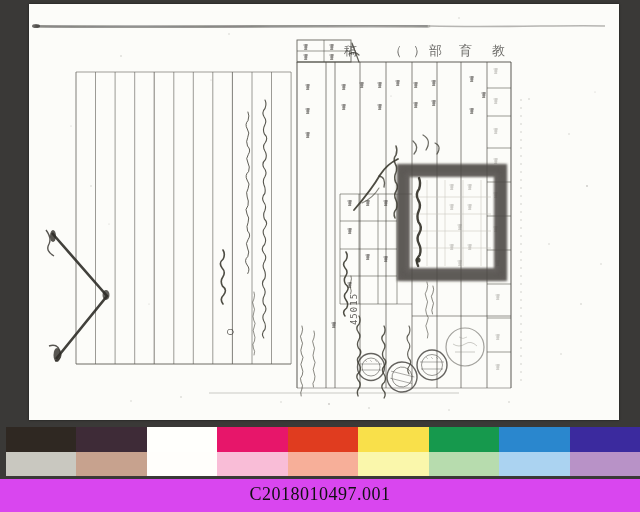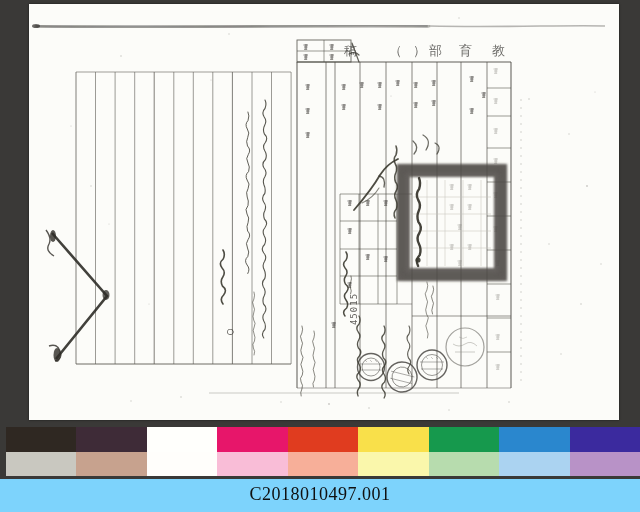--- a/index.html
+++ b/index.html
@@ -14,21 +14,21 @@
         transform:rotate(-90deg);font-family:"DejaVu Sans Mono",monospace;
         font-size:9px;letter-spacing:1px;color:#45433f;opacity:.85;text-align:center;
         line-height:12px;}
   .circle-mark{position:absolute;left:197px;top:321px;font-size:14px;color:#34322e;
         line-height:1;}
   .colorbar{position:absolute;left:6px;top:427px;width:634px;height:49px;
         display:flex;flex-direction:column;}
   .cb-row{display:flex;width:100%;}
   .cb-row.top{height:25px;} .cb-row.bottom{height:24px;}
   .patch{flex:1;}
-  .footer{position:absolute;left:0;top:479px;width:640px;height:33px;background:#7dd3fc;
+  .footer{position:absolute;left:0;top:479px;width:640px;height:33px;background:#d946ef;
         text-align:center;}
   .catalog{display:inline-block;margin-top:5px;font-family:"Liberation Serif",serif;
         font-size:18px;letter-spacing:.5px;color:#101010;}
 </style>
 </head>
 <body>
 
 <div class="stage" style="background: rgb(58, 57, 55);">
 
   <div class="page" style="background: rgb(252, 252, 249);">

